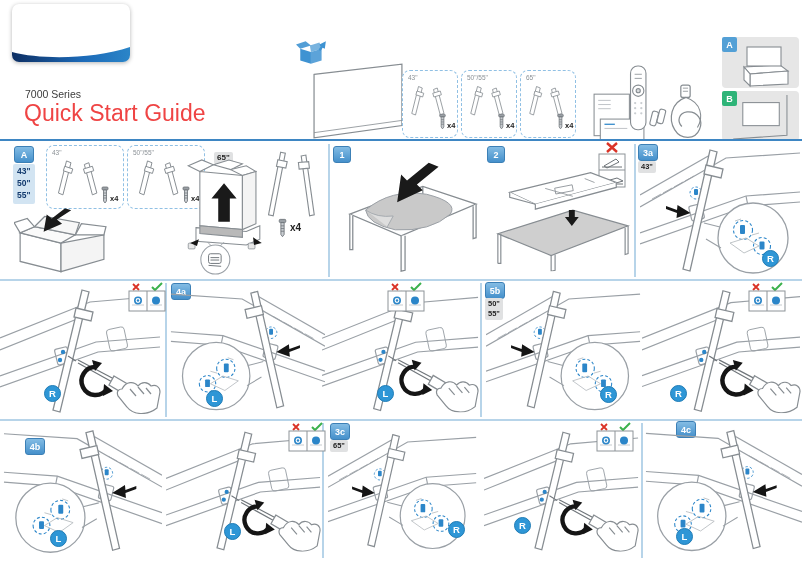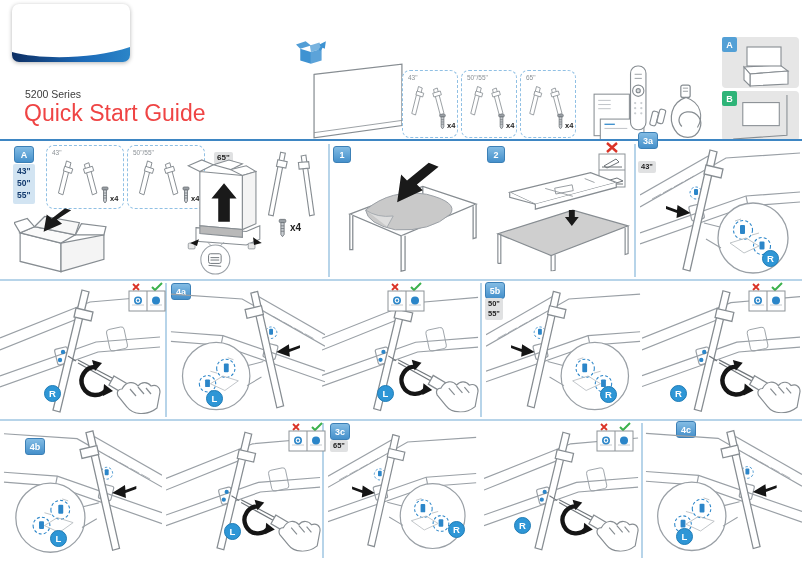--- a/index.html
+++ b/index.html
@@ -315,21 +315,21 @@
         </g>
       </symbol>
     </defs>
   </svg>
 
   <div class="logo-card">
     <svg class="abs" style="left:0;bottom:0;" width="118" height="17" viewBox="0 0 118 17">
       <path d="M0,7 C30,15 82,14 118,2 L118,17 L0,17 Z" fill="url(#gsw)"></path>
     </svg>
   </div>
-  <div class="series">5200 Series</div>
+  <div class="series">7000 Series</div>
   <div class="title">Quick Start Guide</div>
 
   <svg class="abs" style="left:296px;top:38px" width="32" height="28" viewBox="0 0 30 26">
       <use href="#s-unbox"></use>
     </svg>
   <svg class="abs" style="left:312px;top:62px" width="94" height="78" viewBox="0 0 92 76">
       <use href="#s-tvpanel"></use>
     </svg>
 
   <div class="kit" style="left:402px;top:70px;width:56px;height:68px">
@@ -446,21 +446,21 @@
     </svg>
 
   <div class="sq" style="left:487px;top:146px;width:16px">2</div>
   <svg class="abs" style="left:596px;top:141px" width="32" height="48" viewBox="0 0 32 48">
       <use href="#s-warn2"></use>
     </svg>
   <svg class="abs" style="left:488px;top:166px" width="146" height="106" viewBox="0 0 148 106">
       <use href="#s-tvdown"></use>
     </svg>
 
-  <div class="sq" style="left:638px;top:132px">3a</div>
+  <div class="sq" style="left:638px;top:144px">3a</div>
   <span class="tag" style="left:638px;top:161px">43"</span>
   <svg class="abs" style="left:640px;top:148px" width="162" height="128" viewBox="0 0 162 126">
       <use href="#s-attach"></use>
     </svg>
   <div class="badge" style="left:762px;top:250px">R</div>
 
   <svg class="abs" style="left:0;top:288px" width="162" height="126" viewBox="0 0 162 126">
       <use href="#s-drive"></use>
     </svg>
   <svg class="abs" style="left:128px;top:282px" width="38" height="30" viewBox="0 0 38 30">

